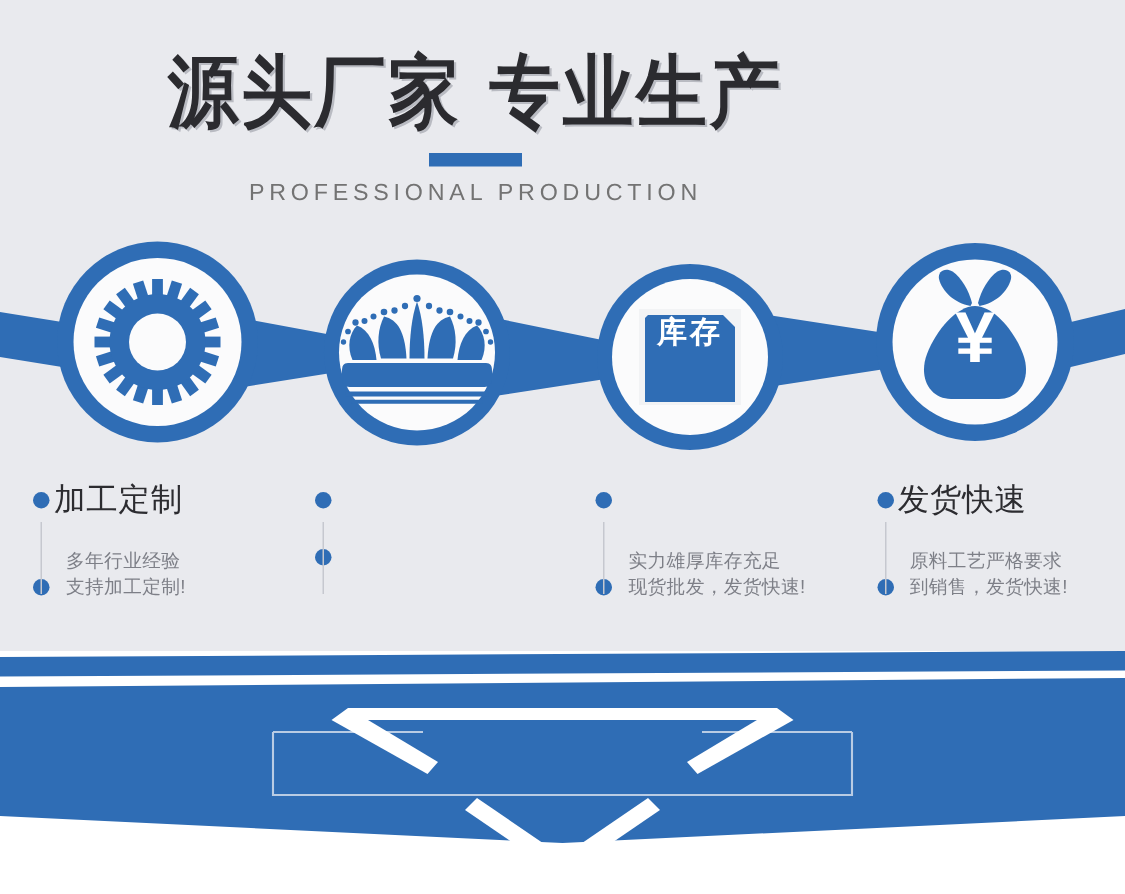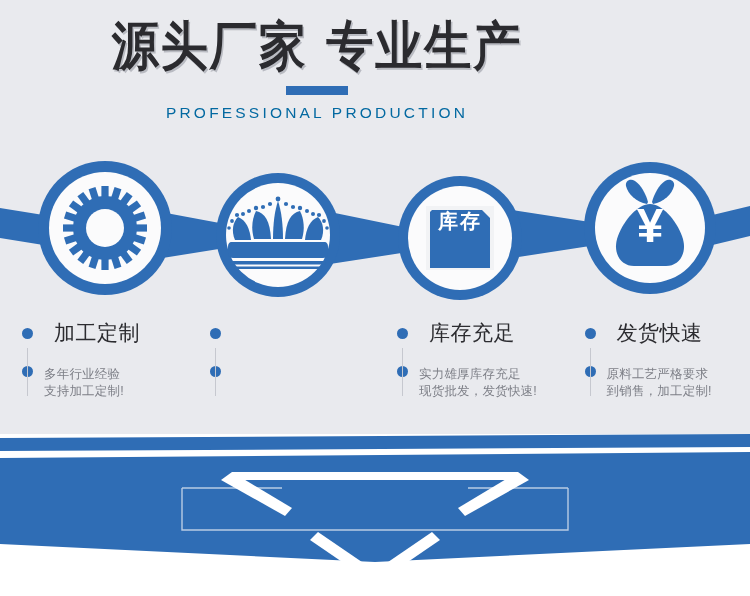--- a/index.html
+++ b/index.html
@@ -28,21 +28,21 @@
     top: 0;
     width: 750px;
     height: 434px;
     background: #e9eaee;
   }
 
   
   .header {
     position: absolute;
     left: 0;
-    top: 14px;
+    top: 30px;
     width: 634px;
     text-align: center;
   }
   .headline {
     font-family: "DejaVu Sans", "Liberation Sans", sans-serif;
     font-size: 47px;
     font-weight: bold;
     color: #2b2b2f;
     letter-spacing: 2px;
     line-height: 58px;
@@ -53,21 +53,21 @@
   }
   .blue-underline {
     width: 62px;
     height: 9px;
     background: #2f6db5;
     margin: 14px auto 0 auto;
   }
   .subtitle {
     margin-top: 9px;
     font-size: 15.5px;
-    color: #0369a1;
+    color: #737373;
     letter-spacing: 3.2px;
     font-weight: normal;
     white-space: nowrap;
   }
 
   
   .chain {
     position: absolute;
     left: 0;
     top: 140px;
@@ -97,37 +97,38 @@
     height: 30px;
   }
   .dot {
     width: 11px;
     height: 11px;
     border-radius: 50%;
     background: #2f6db5;
     flex: 0 0 auto;
   }
   .feat-title {
-    margin-left: 21px;
+    margin-left: 3px;
     font-size: 21px;
     color: #2c2c30;
     font-weight: normal;
     white-space: nowrap;
     letter-spacing: 0.5px;
   }
   .stem {
     position: absolute;
     left: 27px;
     top: 30px;
     width: 1.4px;
     height: 48px;
     background: #c6c8cf;
   }
   .feat-foot {
     display: flex;
+    align-items: flex-end;
     margin-top: 18px;
   }
   .feat-foot .dot {
     margin-bottom: 3px;
   }
   .feat-lines {
     margin-left: 11px;
     font-size: 12.5px;
     color: #7d7f87;
     line-height: 17px;
@@ -309,21 +310,20 @@
       </div>
       <div class="stem"></div>
       <div class="feat-foot">
         <span class="dot"></span>
       </div>
     </div>
 
     <div class="feature">
       <div class="feat-head">
         <span class="dot"></span>
-        <span class="feat-title">库存充足</span>
       </div>
       <div class="stem"></div>
       <div class="feat-foot">
         <span class="dot"></span>
         <span class="feat-lines">
           <span>实力雄厚库存充足</span><br>
           <span>现货批发，发货快速!</span>
         </span>
       </div>
     </div>
@@ -331,21 +331,21 @@
     <div class="feature">
       <div class="feat-head">
         <span class="dot"></span>
         <span class="feat-title">发货快速</span>
       </div>
       <div class="stem"></div>
       <div class="feat-foot">
         <span class="dot"></span>
         <span class="feat-lines">
           <span>原料工艺严格要求</span><br>
-          <span>到销售，加工定制!</span>
+          <span>到销售，发货快速!</span>
         </span>
       </div>
     </div>
 
   </div>
 
   <div class="ribbon">
     <svg width="750" height="162" viewBox="0 0 750 162" xmlns="http://www.w3.org/2000/svg">
 
       <path d="M0,4 L750,0 L750,13 L0,17 Z" fill="#2f6db5"></path>

